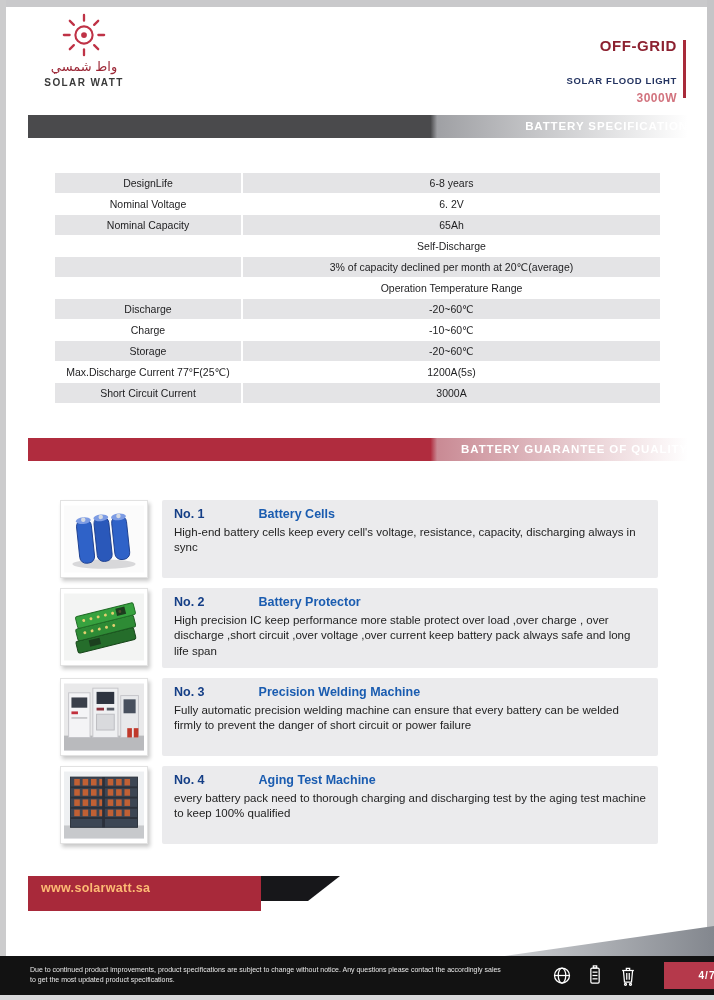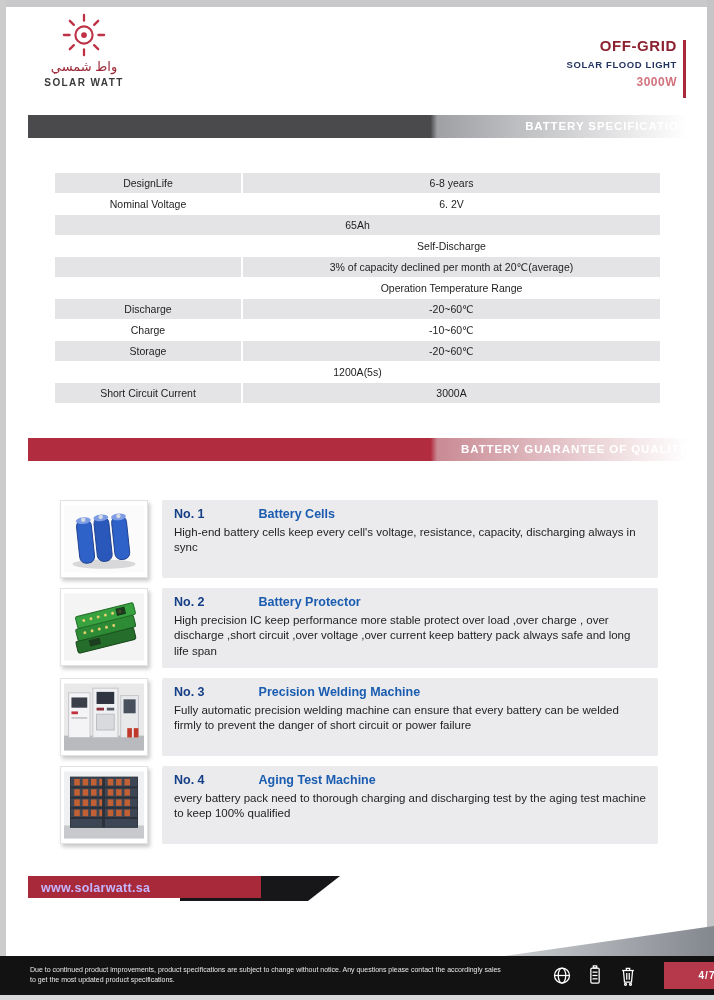--- a/index.html
+++ b/index.html
@@ -11,21 +11,21 @@
   .edge-right{position:absolute;right:0;top:0;width:7px;height:956px;background:#c5c5c7;}
   .edge-bottom{position:absolute;left:0;top:995px;width:714px;height:5px;background:#d9d9db;}
 
   
   .logo{position:absolute;left:40px;top:12px;width:88px;text-align:center;}
   .logo-sun{display:block;margin:0 auto;width:46px;height:46px;}
   .logo-arabic{font-size:13px;color:#9c2736;margin-top:1px;}
   .logo-name{font-size:10px;font-weight:bold;color:#3a3a3a;letter-spacing:1.4px;margin-top:3px;}
   .product{position:absolute;right:37px;top:37px;text-align:right;}
   .p1{font-size:15px;font-weight:bold;color:#8c2130;letter-spacing:.6px;}
-  .p2{font-size:9.5px;font-weight:bold;color:#243461;letter-spacing:.6px;margin-top:5px;}
+  .p2{font-size:9.5px;font-weight:bold;color:#243461;letter-spacing:.6px;margin-top:21px;}
   .p3{font-size:12px;font-weight:bold;color:#d2737e;margin-top:5px;letter-spacing:.5px;}
   .vline{position:absolute;left:683px;top:40px;width:3px;height:58px;background:#a82a3a;}
 
   
   .bar{position:absolute;left:28px;width:660px;height:23px;line-height:23px;color:#fff;
        font-weight:bold;font-size:11.5px;letter-spacing:.9px;padding-left:10px;box-sizing:border-box;text-align:right;}
   .bar-spec{top:115px;background:linear-gradient(90deg,#4a4a4c 0%,#4a4a4c 61%,#9fa0a4 62%,rgba(220,220,222,0) 100%);}
   .bar-quality{top:438px;background:linear-gradient(90deg,#b02c3e 0%,#b02c3e 61%,#c98a94 62%,rgba(232,220,222,0) 100%);}
 
   
@@ -43,21 +43,21 @@
   .photo svg{width:100%;height:100%;display:block;}
   .ftext{flex:1;margin-left:14px;background:#ebebed;border-radius:2px;padding:7px 12px 9px;box-sizing:border-box;min-height:78px;}
   .fhead{font-size:12.5px;font-weight:bold;margin-bottom:4px;}
   .fprefix{color:#143e86;margin-right:6px;}
   .fname{color:#1a5cb0;padding-left:48px;}
   .fbody{font-size:11.5px;color:#232323;line-height:1.33;}
 
   
   .banner-black{position:absolute;left:180px;top:876px;width:160px;height:25px;background:#17171a;
                 clip-path:polygon(0 0,100% 0,80% 100%,0 100%);}
-  .banner-red{position:absolute;left:28px;top:876px;width:233px;height:22px;background:#a8293a;color:#c4b5fd;
+  .banner-red{position:absolute;left:28px;top:876px;width:233px;height:35px;background:#a8293a;color:#fdba74;
               font-weight:bold;font-size:12.5px;line-height:25px;padding-left:13px;box-sizing:border-box;letter-spacing:.3px;}
 
   .swoosh{position:absolute;left:498px;top:926px;width:216px;height:31px;
           background:linear-gradient(90deg,#cfd1d4,#83878e);clip-path:polygon(0 100%,100% 0,100% 100%);}
 
   
   .bottom{position:absolute;left:0;top:956px;width:714px;height:39px;background:#121212;}
   .disclaimer{position:absolute;left:30px;top:9px;width:475px;font-size:7px;line-height:10px;color:#e8e8e8;}
   .cert-icons{position:absolute;left:552px;top:7px;display:flex;gap:13px;}
   .cert-icons svg{width:20px;height:25px;}
@@ -104,20 +104,21 @@
   <div class="spec-table">
     <div class="t-row shaded">
       <span class="lab">DesignLife</span>
       <span class="val">6-8 years</span>
     </div>
     <div class="t-row">
       <span class="lab">Nominal Voltage</span>
       <span class="val">6. 2V</span>
     </div>
     <div class="t-row shaded">
+      <span class="lab">Nominal Capacity</span>
       <span class="val">65Ah</span>
     </div>
     <div class="t-row">
       <span class="lab"></span>
       <span class="val">Self-Discharge</span>
     </div>
     <div class="t-row shaded">
       <span class="lab"></span>
       <span class="val">3% of capacity declined per month at 20℃(average)</span>
     </div>
@@ -131,20 +132,21 @@
     </div>
     <div class="t-row">
       <span class="lab">Charge</span>
       <span class="val">-10~60℃</span>
     </div>
     <div class="t-row shaded">
       <span class="lab">Storage</span>
       <span class="val">-20~60℃</span>
     </div>
     <div class="t-row">
+      <span class="lab">Max.Discharge Current 77°F(25℃)</span>
       <span class="val">1200A(5s)</span>
     </div>
     <div class="t-row shaded">
       <span class="lab">Short Circuit Current</span>
       <span class="val">3000A</span>
     </div>
   </div>
 
   <div class="bar bar-quality">BATTERY GUARANTEE OF QUALITY</div>
 

